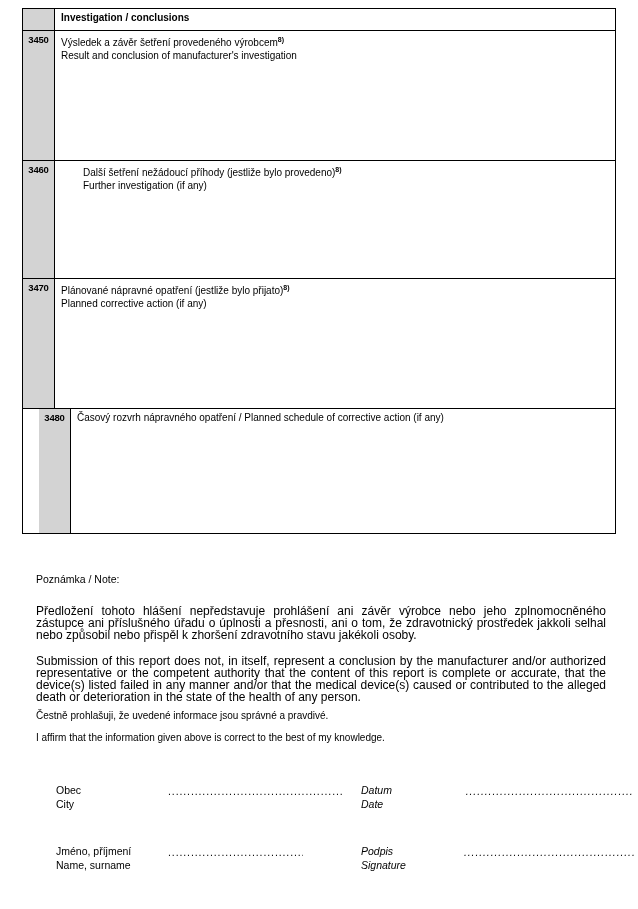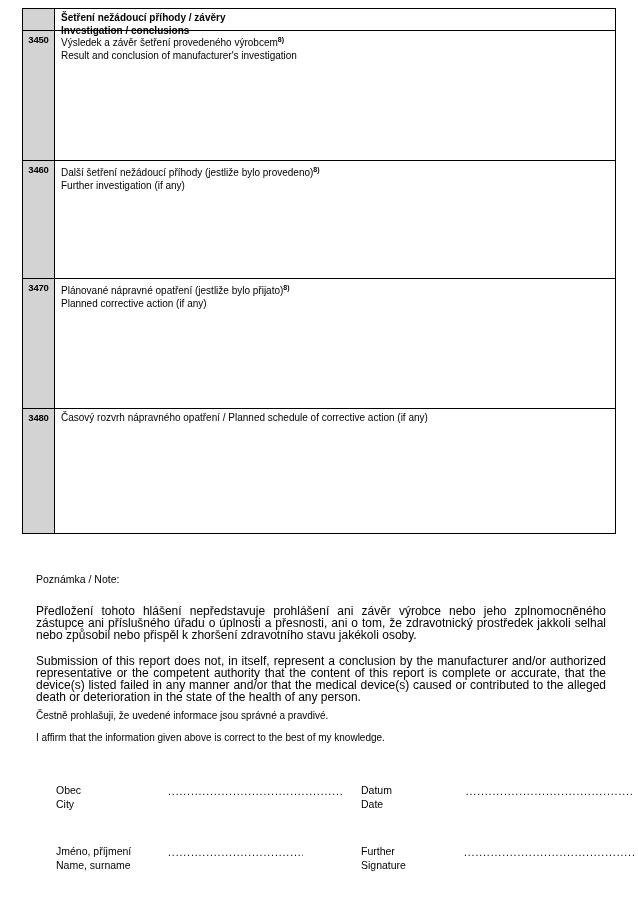--- a/index.html
+++ b/index.html
@@ -67,23 +67,23 @@
   .line.bold {
     font-weight: bold;
   }
   .sup {
     font-size: 7px;
     vertical-align: super;
     font-weight: bold;
   }
   .r-head { height: 22px; }
   .r-3450 { height: 130px; }
-  .r-3460 { height: 118px; }
+  .r-3460 { height: 118px; gap: 22px; }
   .r-3470 { height: 130px; }
-  .r-3480 { height: 124px; }
+  .r-3480 { height: 124px; margin-left: 16px; }
 
   
   .note-area {
     position: absolute;
     left: 36px;
     top: 573px;
     width: 570px;
   }
   .note-label {
     font-size: 10.5px;
@@ -115,21 +115,21 @@
   .sign-row {
     display: flex;
     align-items: flex-start;
     margin-bottom: 34px;
   }
   .sign-col {
     display: flex;
     align-items: flex-start;
   }
   .sign-col.left { width: 305px; }
-  .sign-col.right { width: 273px; }
+  .sign-col.right { width: 273px; font-style: italic; }
   .sign-labels {
     font-size: 10.5px;
     line-height: 13.5px;
     width: 112px;
   }
   .sign-labels .l2 { }
   .dots {
     font-size: 10.5px;
     letter-spacing: 0.9px;
     color: #000;
@@ -145,21 +145,20 @@
 </head>
 <body>
 
 <div class="page">
 
   <div class="form-table">
 
     <div class="form-row r-head">
       <div class="code-cell blank"></div>
       <div class="content-cell">
-        <div class="line bold">Šetření nežádoucí příhody / závěry</div>
         <div class="line bold">Investigation / conclusions</div>
       </div>
     </div>
 
     <div class="form-row r-3450">
       <div class="code-cell">3450</div>
       <div class="content-cell">
         <div class="line"><span>Výsledek a závěr šetření provedeného výrobcem</span><span class="sup">8)</span></div>
         <div class="line">Result and conclusion of manufacturer's investigation</div>
       </div>
@@ -220,21 +219,21 @@
     <div class="sign-row">
       <div class="sign-col left">
         <div class="sign-labels">
           <div>Jméno, příjmení</div>
           <div class="l2">Name, surname</div>
         </div>
         <div class="dots d3">......................................</div>
       </div>
       <div class="sign-col right">
         <div class="sign-labels">
-          <div>Further</div>
+          <div>Podpis</div>
           <div class="l2">Signature</div>
         </div>
         <div class="dots d4">..............................................</div>
       </div>
     </div>
 
   </div>
 
 </div>
 

